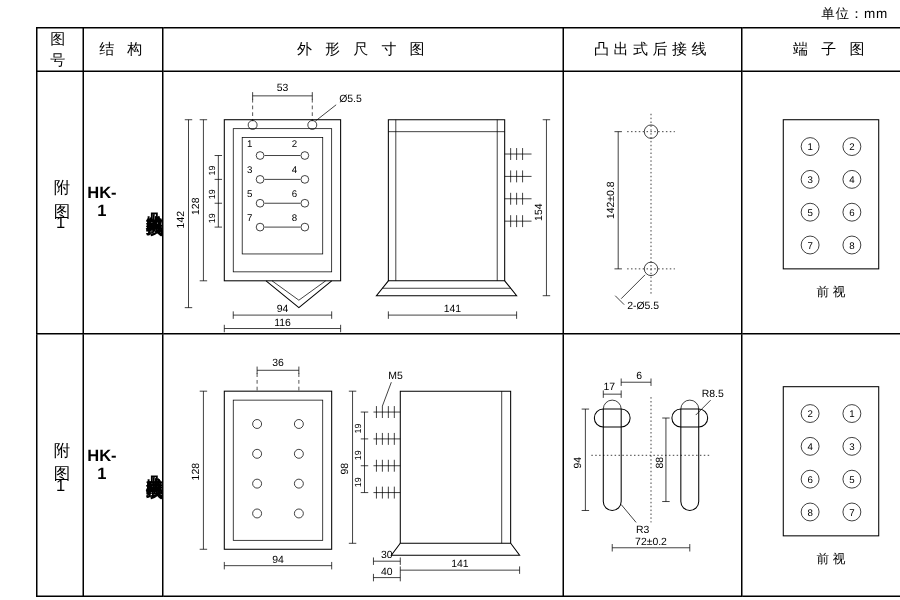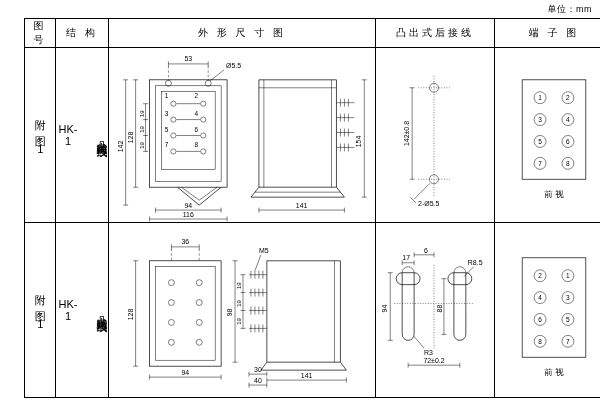--- a/index.html
+++ b/index.html
@@ -44,21 +44,21 @@
     display:inline-block;
     font-size:11px;
   }
   .vert-struct{
     writing-mode:vertical-rl;
     text-orientation:upright;
     letter-spacing:1px;
     line-height:1.1;
     font-size:11px;
   }
-  .struct-wrap{display:flex;align-items:center;justify-content:flex-start;height:100%;gap:16px;}
+  .struct-wrap{display:flex;align-items:center;justify-content:flex-start;height:100%;gap:16px;font-weight:bold;}
   .struct-label{font-size:11px;}
 
   .cellbox{position:relative;width:100%;height:100%;}
   svg{display:block;}
   .svgwrap{position:absolute;left:0;top:0;width:100%;height:100%;}
 
   text{font-family:"Liberation Sans","DejaVu Sans",sans-serif;}
   .dim{font-size:7px;fill:#000;}
   .dim6{font-size:6px;fill:#000;}
   .num{font-size:6.5px;fill:#000;}

